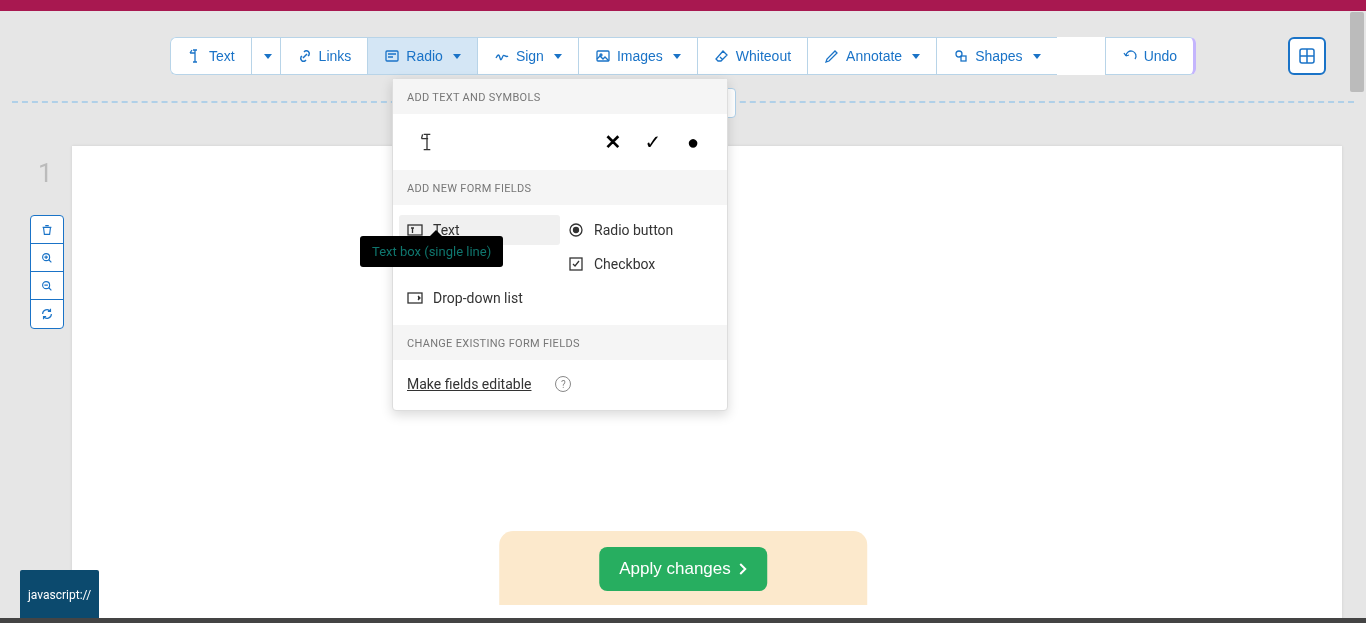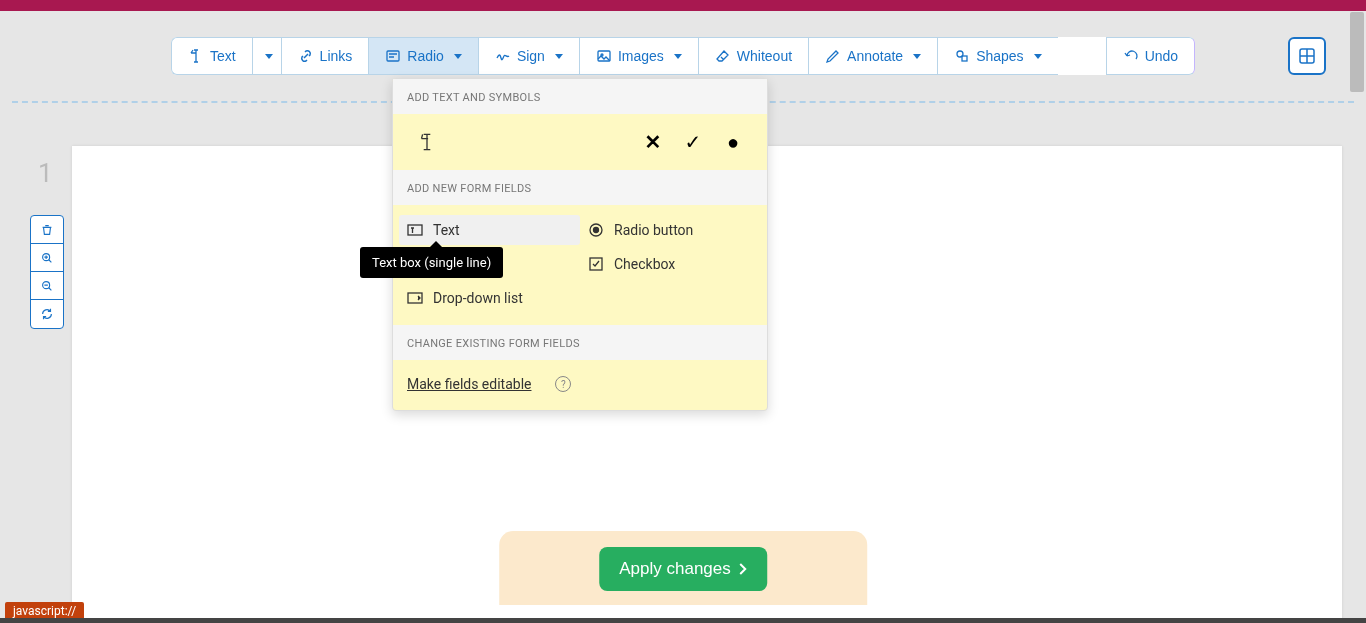--- a/index.html
+++ b/index.html
@@ -5,64 +5,64 @@
     * { margin: 0; padding: 0; box-sizing: border-box; }
     body { font-family: -apple-system, BlinkMacSystemFont, "Segoe UI", Roboto, Arial, sans-serif; background: #e6e6e6; width: 1366px; height: 623px; overflow: hidden; position: relative; }
     
     .top-bar { height: 11px; background: #a81850; width: 100%; }
     
     .toolbar-container { padding: 26px 0 0 0; display: flex; justify-content: center; position: relative; }
     
     .toolbar { display: flex; background: #fff; border-radius: 6px; overflow: visible; }
     .toolbar-btn { display: flex; align-items: center; gap: 6px; padding: 10px 16px; border: 1px solid #b8d4e8; background: #fff; color: #1a73c7; font-size: 14px; cursor: pointer; border-right: none; }
     .toolbar-btn:first-child { border-radius: 6px 0 0 6px; }
-    .toolbar-btn:last-child { border-radius: 0 6px 6px 0; border-right: 1px solid #c4b5fd; margin-left: 48px; }
+    .toolbar-btn:last-child { border-radius: 0 6px 6px 0; border-right: 3px solid #c4b5fd; margin-left: 48px; }
     .toolbar-btn.active { background: #d4e6f5; }
     .toolbar-btn svg { width: 16px; height: 16px; }
     .toolbar-caret-btn { padding: 10px 8px; border: 1px solid #b8d4e8; border-right: none; background: #fff; cursor: pointer; }
     .caret-down { display: inline-block; width: 0; height: 0; border-left: 4px solid transparent; border-right: 4px solid transparent; border-top: 5px solid #1a73c7; vertical-align: middle; margin-left: 4px; }
     
     .grid-btn { position: absolute; right: 40px; top: 26px; width: 38px; height: 38px; border: 2px solid #1a73c7; border-radius: 6px; background: #fff; display: flex; align-items: center; justify-content: center; cursor: pointer; }
     
     .canvas-area { position: relative; margin-top: 26px; }
     .ruler-line { border-top: 2px dashed #b0d0e8; margin: 0 12px; position: relative; }
     .ruler-handle { position: absolute; right: 0; top: -15px; width: 30px; height: 30px; border: 1px solid #b0d0e8; border-radius: 4px; background: #fff; }
     
     .page-number { position: absolute; left: 38px; top: 158px; font-size: 26px; color: #bbb; }
     
     .document-page { position: absolute; left: 72px; top: 146px; right: 24px; bottom: 0; background: #fff; box-shadow: 0 0 3px rgba(0,0,0,0.1); }
     
     .side-tools { position: absolute; left: 30px; top: 215px; width: 34px; border: 1px solid #1a73c7; border-radius: 4px; background: #fff; display: flex; flex-direction: column; }
     .side-tool { height: 28px; display: flex; align-items: center; justify-content: center; border-bottom: 1px solid #1a73c7; cursor: pointer; }
     .side-tool:last-child { border-bottom: none; }
     .side-tool svg { width: 14px; height: 14px; stroke: #1a73c7; fill: none; }
     
-    .dropdown { position: absolute; left: 392px; top: 78px; width: 376px; background: #fef9c3; border: 1px solid #ddd; border-radius: 4px; box-shadow: 0 4px 12px rgba(0,0,0,0.15); z-index: 100; }
+    .dropdown { position: absolute; left: 392px; top: 78px; width: 336px; background: #ffffff; border: 1px solid #ddd; border-radius: 4px; box-shadow: 0 4px 12px rgba(0,0,0,0.15); z-index: 100; }
     .dropdown-section-header { padding: 12px 14px 10px; font-size: 11px; color: #777; background: #f5f5f5; letter-spacing: 0.3px; }
     .dropdown-symbol-row { display: flex; align-items: center; padding: 14px 14px; gap: 0; }
     .symbol-item { display: flex; align-items: center; justify-content: center; width: 40px; height: 28px; cursor: pointer; font-size: 20px; }
     .symbol-spacer { flex: 1; }
     
     .dropdown-fields-grid { display: grid; grid-template-columns: 1fr 1fr; padding: 10px 6px 12px; gap: 4px 0; }
     .field-item { display: flex; align-items: center; gap: 10px; padding: 7px 8px; font-size: 14px; color: #333; cursor: pointer; border-radius: 3px; }
     .field-item.hover { background: #f0f0f0; }
     .field-icon { width: 16px; height: 16px; display: flex; align-items: center; justify-content: center; }
     
     .dropdown-link-row { padding: 16px 14px 18px; display: flex; align-items: center; gap: 24px; }
     .dropdown-link { font-size: 14px; color: #333; text-decoration: underline; cursor: pointer; }
     .help-icon { width: 16px; height: 16px; border: 1px solid #888; border-radius: 50%; display: flex; align-items: center; justify-content: center; font-size: 10px; color: #888; }
     
-    .tooltip { position: absolute; left: 360px; top: 247px; background: #000; color: #ffffff; padding: 8px 12px; font-size: 13px; border-radius: 3px; z-index: 200; }
+    .tooltip { position: absolute; left: 360px; top: 236px; background: #000; color: #0f766e; padding: 8px 12px; font-size: 13px; border-radius: 3px; z-index: 200; }
     .tooltip::before { content: ''; position: absolute; top: -6px; left: 70px; width: 0; height: 0; border-left: 6px solid transparent; border-right: 6px solid transparent; border-bottom: 6px solid #000; }
     
     .apply-container { position: absolute; bottom: 18px; left: 50%; transform: translateX(-50%); background: #fce9cc; padding: 16px 100px 14px; border-radius: 14px 14px 0 0; }
     .apply-btn { background: #27ae60; color: #fff; border: none; padding: 12px 20px; font-size: 17px; font-weight: 500; border-radius: 8px; cursor: pointer; display: flex; align-items: center; gap: 6px; }
     .apply-btn svg { width: 10px; height: 14px; }
     
-    .status-bar { position: absolute; bottom: 3px; left: 5px; background: #c2410c; color: #fff; padding: 2px 8px; font-size: 12px; border-radius: 2px 2px 0 0; }
+    .status-bar { position: absolute; bottom: 3px; left: 20px; background: #0c4a6e; color: #fff; padding: 18px 8px; font-size: 12px; border-radius: 2px 2px 0 0; }
     
     .scrollbar-thumb { position: absolute; right: 2px; top: 12px; width: 14px; height: 80px; background: #bbb; border-radius: 2px; }
     .bottom-line { position: absolute; bottom: 0; left: 0; right: 0; height: 5px; background: #444; }
   </style>
 </head>
 <body>
 
 <div class="top-bar"></div>
 
 <div class="toolbar-container">

